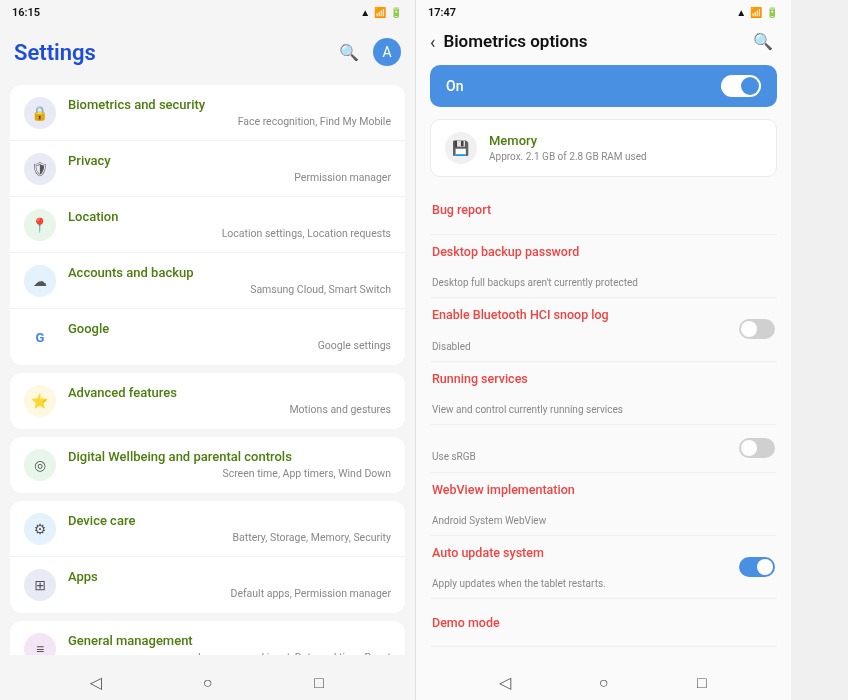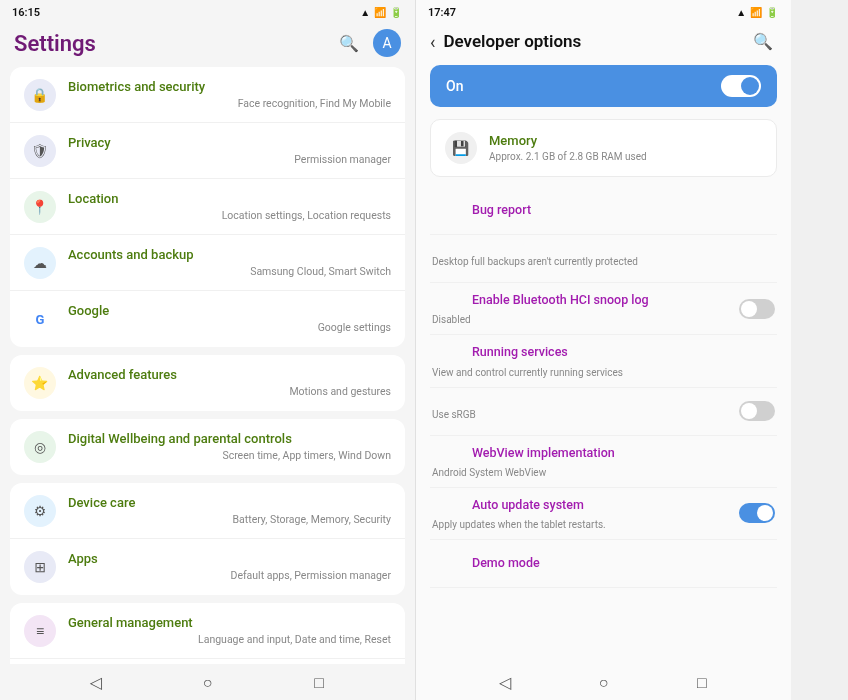--- a/index.html
+++ b/index.html
@@ -13,20 +13,21 @@
     }
 
     
     .left-panel {
       width: 415px;
       height: 700px;
       background: #f5f5f5;
       display: flex;
       flex-direction: column;
       overflow: hidden;
+      gap: 9px;
     }
     .status-bar-left {
       background: #f5f5f5;
       padding: 6px 12px 2px;
       display: flex;
       justify-content: space-between;
       align-items: center;
     }
     .status-time {
       font-size: 11px;
@@ -43,21 +44,21 @@
     .left-header {
       background: #f5f5f5;
       padding: 8px 14px 10px;
       display: flex;
       justify-content: space-between;
       align-items: center;
     }
     .left-header-title {
       font-size: 22px;
       font-weight: 600;
-      color: #701a75;
+      color: #1d4ed8;
     }
     .header-icons {
       display: flex;
       gap: 10px;
       align-items: center;
     }
     .header-icon-btn {
       width: 28px;
       height: 28px;
       display: flex;
@@ -259,28 +260,27 @@
       align-items: center;
       padding: 9px 2px;
       border-bottom: 1px solid #f0f0f0;
       cursor: pointer;
       min-height: 48px;
     }
     .dev-item-text { flex: 1; }
     .dev-item-title {
       font-size: 12.5px;
       font-weight: 500;
-      color: #a21caf;
+      color: #ef4444;
       line-height: 1.3;
-      margin-left: 40px;
     }
     .dev-item-subtitle {
       font-size: 10px;
       color: #888;
-      margin-top: 6px;
+      margin-top: 17px;
     }
 
     .toggle-small {
       width: 36px;
       height: 20px;
       border-radius: 10px;
       position: relative;
       cursor: pointer;
       flex-shrink: 0;
     }
@@ -429,21 +429,21 @@
     <div class="status-icons">
       <span>▲</span>
       <span>📶</span>
       <span>🔋</span>
     </div>
   </div>
 
   <div class="right-header">
     <div class="right-header-left">
       <div class="back-btn">‹</div>
-      <span class="right-header-title">Developer options</span>
+      <span class="right-header-title">Biometrics options</span>
     </div>
     <div class="header-icon-btn">🔍</div>
   </div>
 
   <div class="dev-list" id="dev-list">
 
     <div class="on-banner">
       <span class="on-label">On</span>
       <div class="toggle on">
         <div class="toggle-knob"></div>
@@ -459,20 +459,21 @@
     </div>
   <div class="dev-item">
     <div class="dev-item-text">
       <div class="dev-item-title">Bug report</div>
 
     </div>
 
   </div>
       <div class="dev-item">
     <div class="dev-item-text">
+      <div class="dev-item-title">Desktop backup password</div>
       <div class="dev-item-subtitle">Desktop full backups aren't currently protected</div>
     </div>
 
   </div>
       <div class="dev-item">
     <div class="dev-item-text">
       <div class="dev-item-title">Enable Bluetooth HCI snoop log</div>
       <div class="dev-item-subtitle">Disabled</div>
     </div>
     <div class="toggle-small off">

